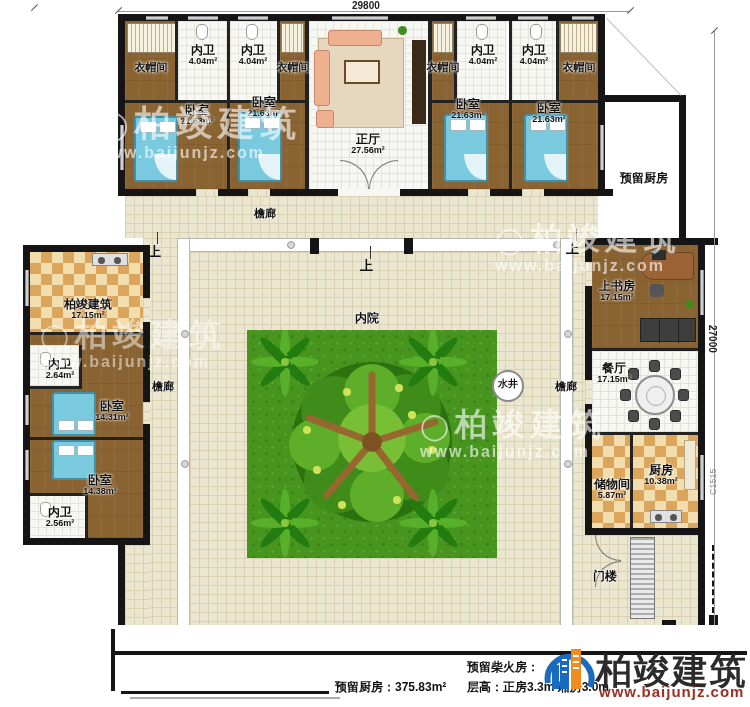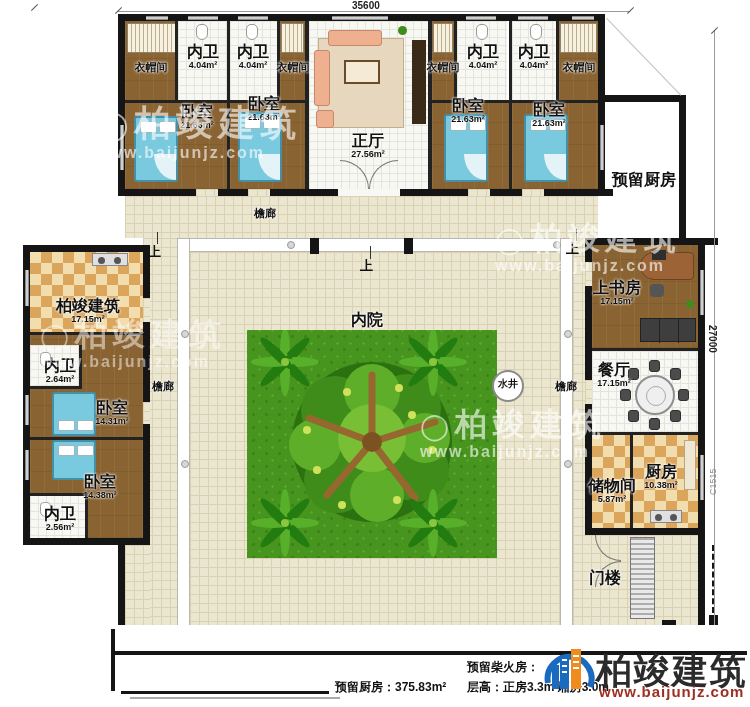--- a/index.html
+++ b/index.html
@@ -9,21 +9,21 @@
   .wall{position:absolute;background:#151515;}
   .iwall{position:absolute;background:#222;}
   .wood{background:#8a6332;background-image:repeating-linear-gradient(90deg,rgba(255,255,255,.06) 0 1px,transparent 1px 14px),repeating-linear-gradient(0deg,rgba(0,0,0,.07) 0 1px,transparent 1px 22px);}
   .checker{background-color:#f2ddae;background-image:conic-gradient(#dba55c 25%,#f2ddae 0 50%,#dba55c 0 75%,#f2ddae 0);background-size:22px 22px;}
   .tile{background:#f7f7f3;background-image:linear-gradient(#e4e4db 1px,transparent 1px),linear-gradient(90deg,#e4e4db 1px,transparent 1px);background-size:8px 8px;}
   .pave{background:#ebe6d0;background-image:linear-gradient(#d9d1b2 1px,transparent 1px),linear-gradient(90deg,#d9d1b2 1px,transparent 1px);background-size:9px 9px;}
   .whiteband{position:absolute;background:#fff;border:1px solid #b8b8b0;box-sizing:border-box;}
   .lawn{background:#47951f;background-image:radial-gradient(#3c8317 15%,transparent 16%),radial-gradient(#58a92b 12%,transparent 13%);background-size:13px 13px;background-position:0 0,6px 7px;}
   .hatch{background:repeating-linear-gradient(90deg,#f7f1e0 0 3px,#bdae8e 3px 4px);border:1px solid #8f8268;box-sizing:border-box;}
   .lbl{position:absolute;text-align:center;font-weight:bold;line-height:1.05;transform:translateX(-50%);white-space:nowrap;text-shadow:0 0 2px #fff,0 0 3px #fff;}
-  .lbl .n{font-size:16px;}
+  .lbl .n{font-size:12px;}
   .lbl .a{font-size:9px;}
   .lbl.small .n{font-size:11px;}
   .win{position:absolute;background:#cfcfcf;border-top:1px solid #8a8a8a;border-bottom:1px solid #8a8a8a;box-sizing:border-box;}
   .winv{position:absolute;background:#cfcfcf;border-left:1px solid #8a8a8a;border-right:1px solid #8a8a8a;box-sizing:border-box;}
   .bed{position:absolute;background:#79c9df;border:2px solid #4390a7;border-radius:3px;box-sizing:border-box;}
   .pillow{position:absolute;background:#fff;border:1px solid #9fb6bd;border-radius:2px;}
   .sheet{position:absolute;background:#eef7fa;border-radius:0 0 0 100%;opacity:.9;}
   .arc{position:absolute;border:0 solid #777;box-sizing:border-box;}
   .dot{position:absolute;width:6px;height:6px;border-radius:50%;background:#d7d7d7;border:1px solid #9a9a9a;}
   .wm{position:absolute;color:rgba(255,255,255,.62);font-weight:bold;pointer-events:none;line-height:1;}
@@ -459,21 +459,21 @@
   <div class="lbl" style="left:508px;top:379px;font-size:10px;">
       <div class="n" style="font-size:10px;">水井</div>
     </div>
   <div class="lbl" style="left:605px;top:570px;">
       <div class="n">门楼</div>
     </div>
 
   <div class="thin" style="left:118px;top:11px;width:512px;height:1px;"></div>
   <div class="tick" style="left:114px;top:10px;"></div>
     <div class="tick" style="left:626px;top:10px;"></div>
-  <div class="dimtext" style="left:352px;top:0px;">35600</div>
+  <div class="dimtext" style="left:352px;top:0px;">29800</div>
   <div class="thin" style="left:714px;top:30px;width:1px;height:608px;"></div>
   <div class="tick" style="left:710px;top:30px;"></div>
     <div class="tick" style="left:710px;top:636px;"></div>
   <div class="dimtext" style="left:718px;top:325px;transform:rotate(90deg);transform-origin:0 0;">27000</div>
   <div class="dimtext" style="left:708px;top:495px;transform:rotate(-90deg);transform-origin:0 0;color:#8a8a8a;font-weight:normal;font-size:9px;">C1515</div>
   <div class="tick" style="left:30px;top:7px;"></div>
 
   <div class="wm" style="left:95px;top:105px;">
     <div class="big"><span style="font-size:30px;">◯</span><span>柏竣建筑</span></div>
     <div class="url">www.baijunjz.com</div>

